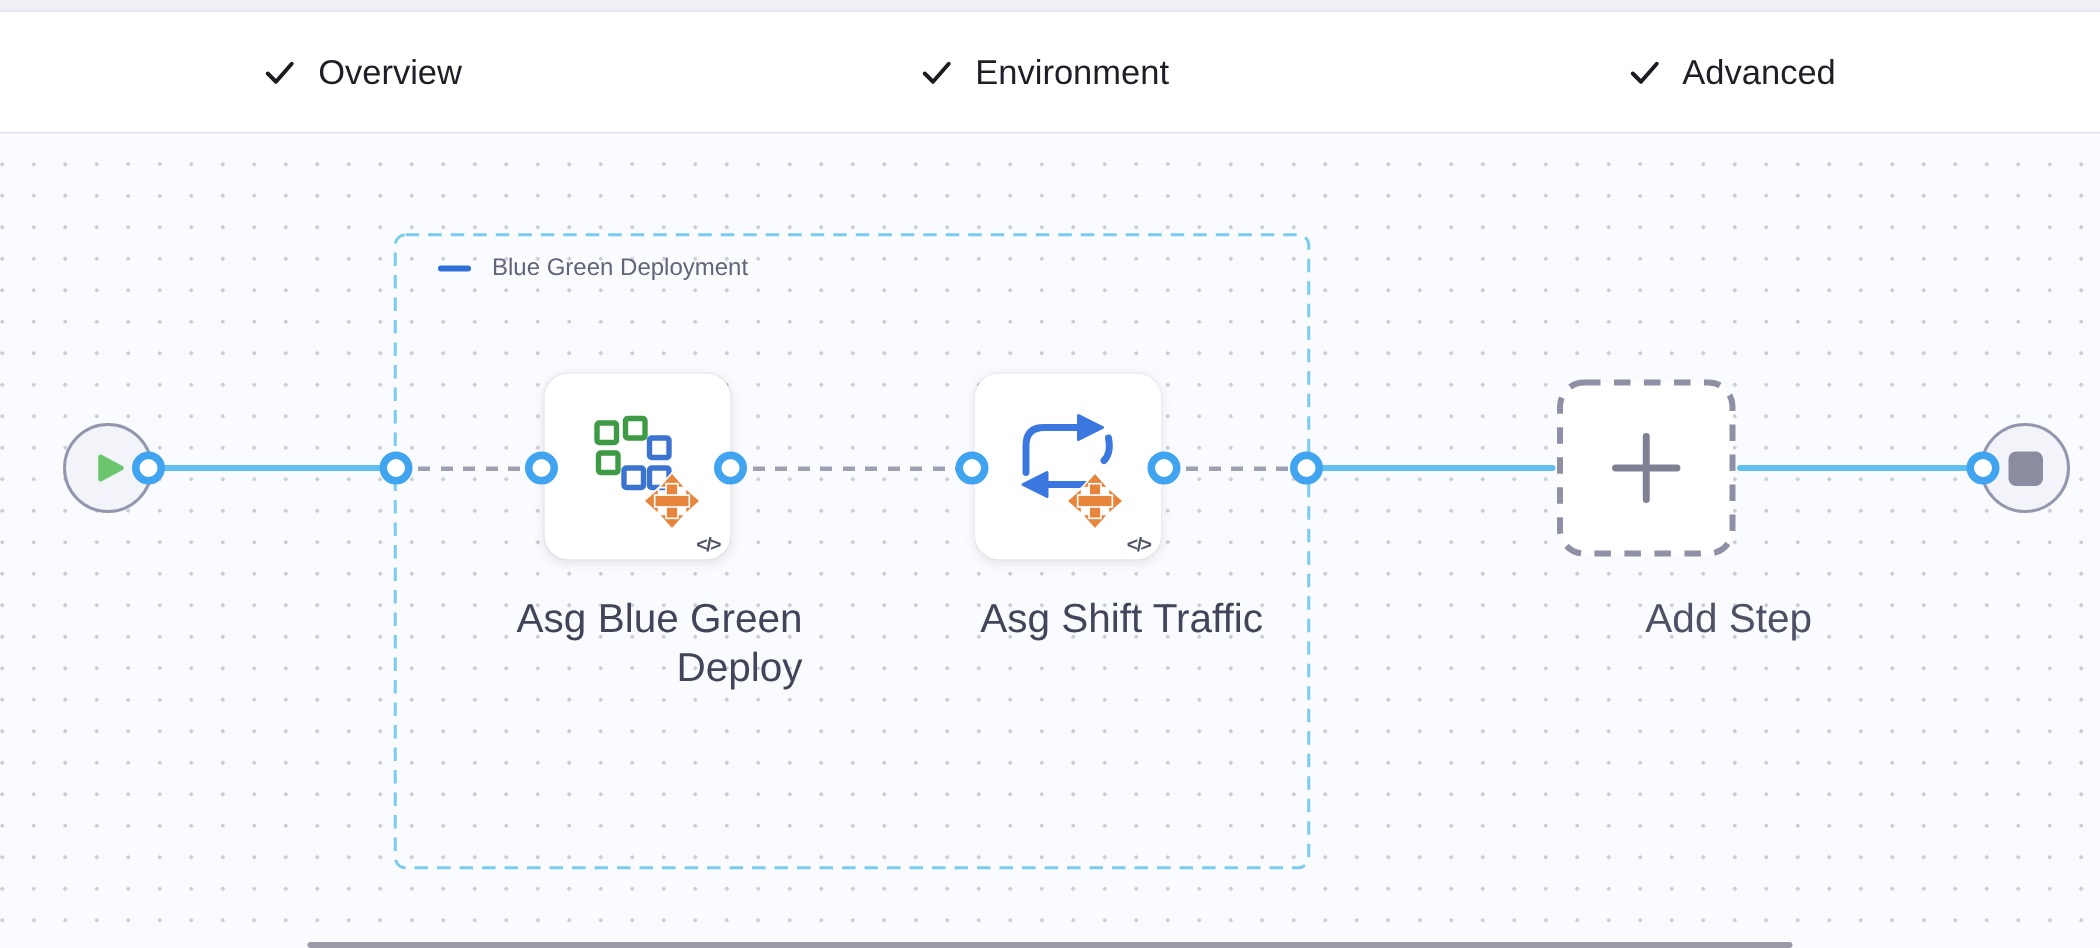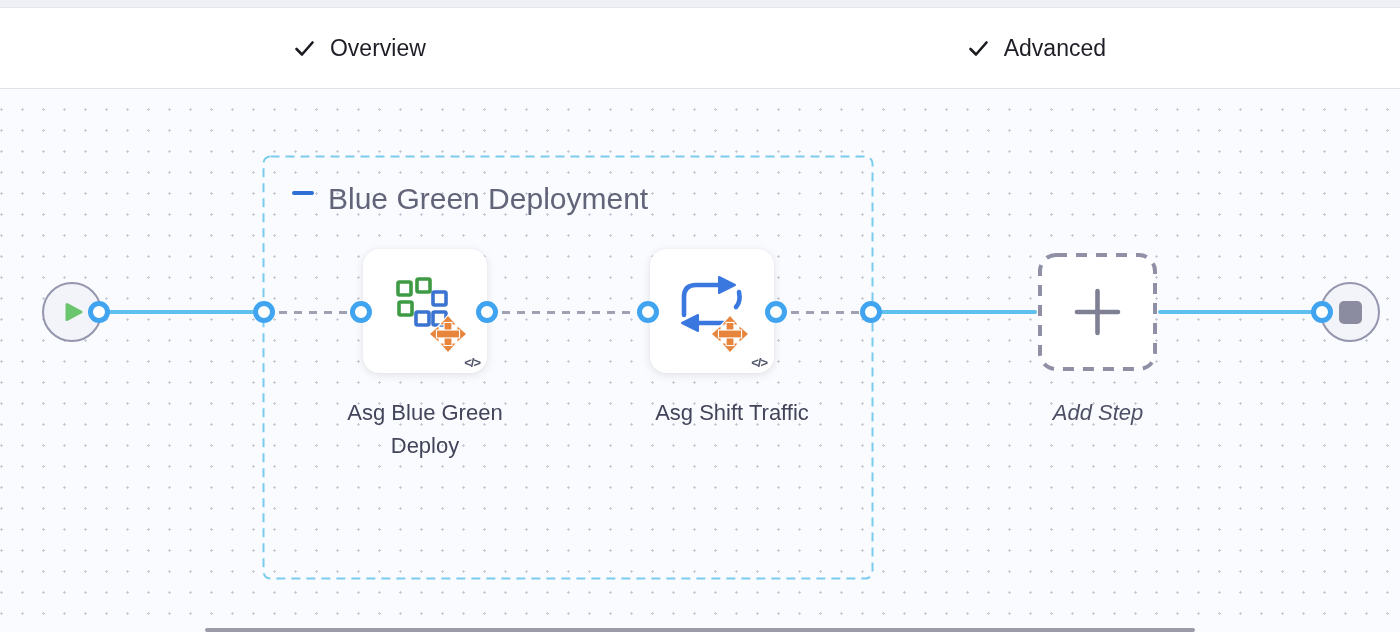--- a/index.html
+++ b/index.html
@@ -30,32 +30,32 @@
   .line-dashed { position:absolute; height:3px; top:221px; z-index:2;
     background:repeating-linear-gradient(90deg,#9fa0b2 0 8px,transparent 8px 15px); }
 
   .port { position:absolute; top:211px; width:22px; height:22px; border-radius:50%;
     background:#ffffff; border:5px solid #41a4f0; z-index:6; }
 
   
   .group-label-row { position:absolute; left:292px; top:80px; display:flex;
     align-items:center; gap:14px; z-index:3; }
   .minus-bar { width:22px; height:4px; border-radius:2px; background:#2e6fd6; cursor:pointer; }
-  .group-label { font-size:30px; color:#62647a;margin-top:12px; }
+  .group-label { font-size:16px; color:#62647a; }
 
   
   .step-card { position:absolute; top:159px; width:124px; height:124px; background:#ffffff;
     border-radius:16px; z-index:4; cursor:pointer;
     box-shadow:0 2px 8px rgba(96,97,112,0.16), 0 0 1px rgba(40,41,61,0.1); }
   .code-badge { position:absolute; right:7px; bottom:3px; font-size:13px; font-weight:700;
     color:#4f5468; letter-spacing:-1px; }
 
-  .node-label { position:absolute; top:306px; width:220px; text-align:center;
-    font-size:22px; line-height:33px; color:#42445a; z-index:3; }
-  .add-label { color:#4e5066;font-style:italic; }
+  .node-label { position:absolute; top:306px; width:220px; text-align:right;
+    font-size:27px; line-height:33px; color:#42445a; z-index:3; }
+  .add-label { color:#4e5066; }
 
   
   .term-node { position:absolute; top:192px; width:60px; height:60px; border-radius:50%;
     background:#f3f4f9; border:2px solid #9496ad; z-index:4;
     display:flex; align-items:center; justify-content:center; }
   .stop-square { width:23px; height:23px; border-radius:5px; background:#8b8ca0; }
 
   
   .add-step-box { position:absolute; left:1037px; top:162px; width:121px; height:120px;
     z-index:4; cursor:pointer; }
@@ -69,20 +69,28 @@
 <div class="top-strip"></div>
 
 <div class="tabbar">
   <div class="tab">
     <span class="chk">
       <svg width="21" height="19" viewBox="0 0 21 19">
           <polyline points="2.5,10 8,15.5 18.5,3.5" fill="none" stroke="#1b1c22" stroke-width="2.6" stroke-linecap="round" stroke-linejoin="round"></polyline>
         </svg>
     </span>
     <span>Overview</span>
+  </div>
+  <div class="tab">
+    <span class="chk">
+      <svg width="21" height="19" viewBox="0 0 21 19">
+          <polyline points="2.5,10 8,15.5 18.5,3.5" fill="none" stroke="#1b1c22" stroke-width="2.6" stroke-linecap="round" stroke-linejoin="round"></polyline>
+        </svg>
+    </span>
+    <span>Environment</span>
   </div>
   <div class="tab">
     <span class="chk">
       <svg width="21" height="19" viewBox="0 0 21 19">
           <polyline points="2.5,10 8,15.5 18.5,3.5" fill="none" stroke="#1b1c22" stroke-width="2.6" stroke-linecap="round" stroke-linejoin="round"></polyline>
         </svg>
     </span>
     <span>Advanced</span>
   </div>
 </div>

